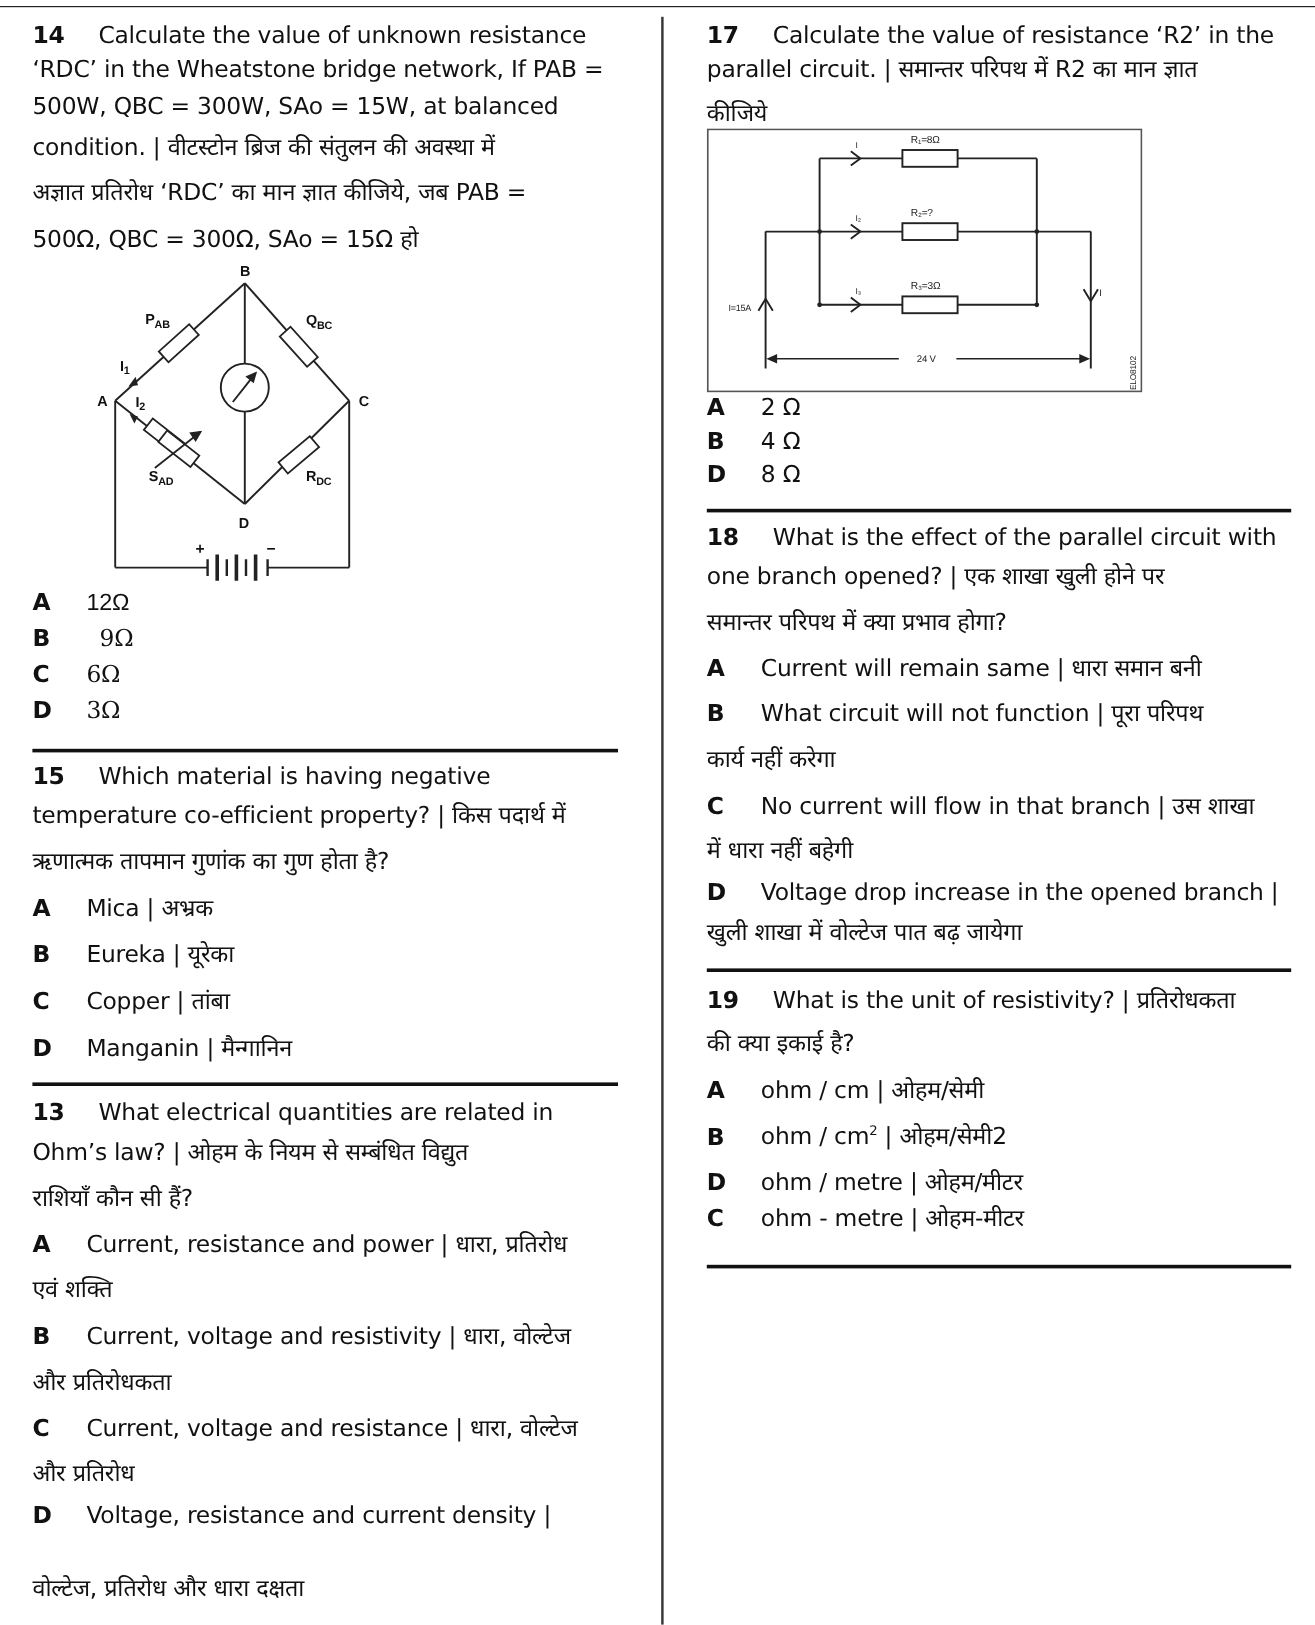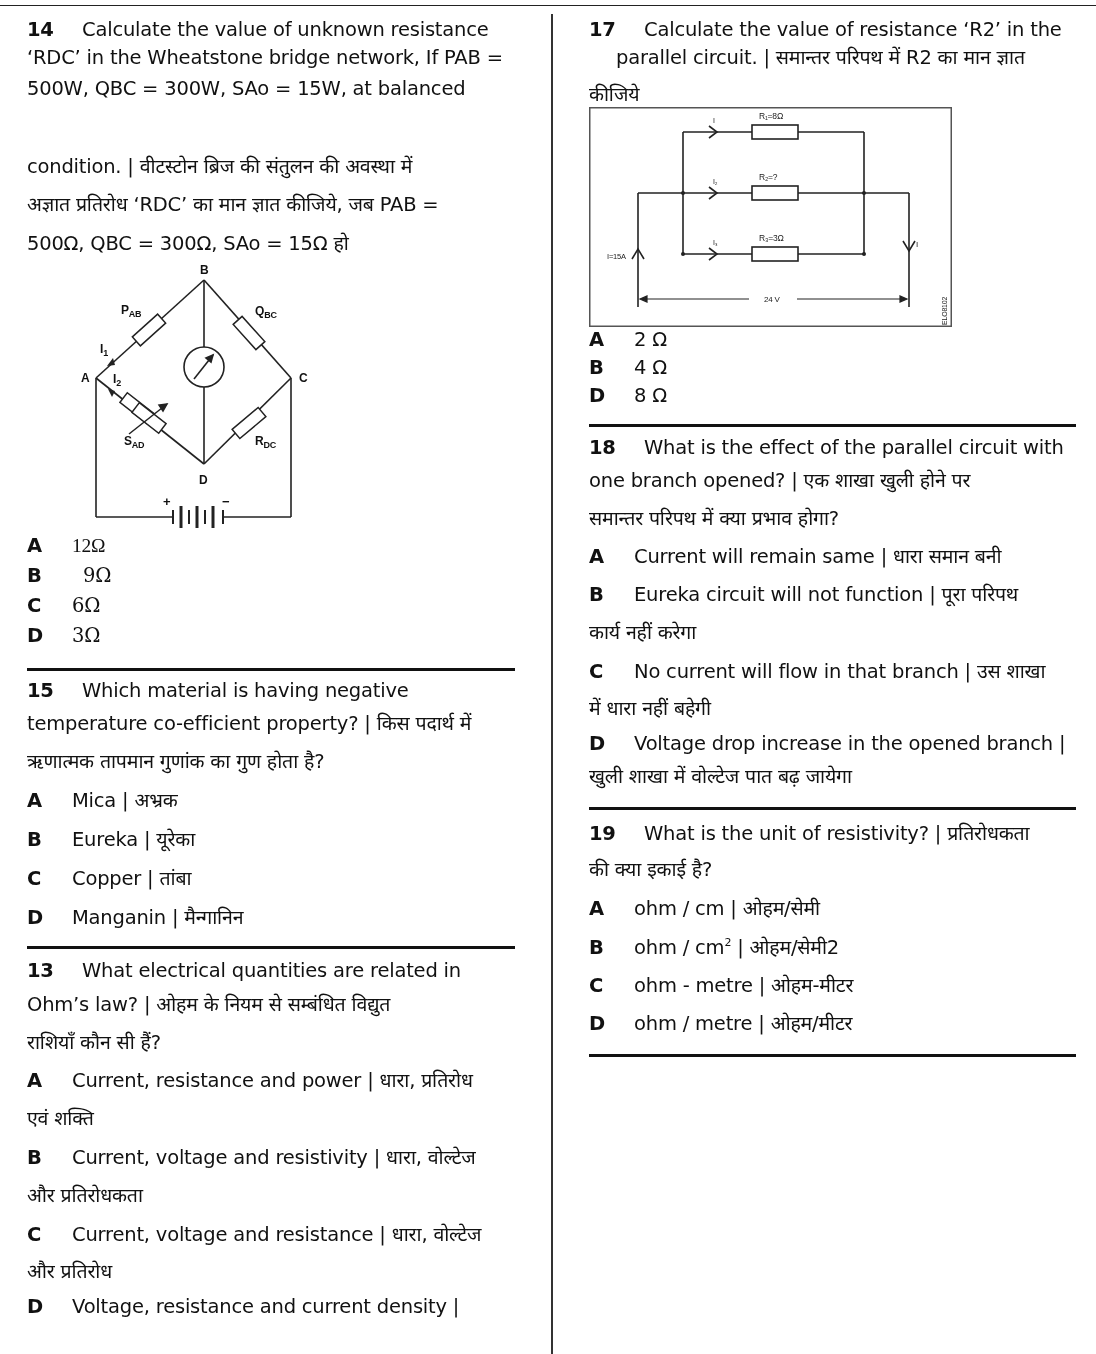--- a/index.html
+++ b/index.html
@@ -27,21 +27,21 @@
 
 <div class="top-rule"></div>
 <div class="col-divider"></div>
 
 <div class="col col-left q">
 
   <div>
     <span class="line" style="height:28px; padding-top:6px;"><span class="qnum">14</span><span>Calculate the value of unknown resistance</span></span>
     <span class="line" style="height:31px;">‘RDC’ in the Wheatstone bridge network, If PAB =</span>
     <span class="line" style="height:34px;">500W, QBC = 300W, SAo = 15W, at balanced</span>
-    <span class="line" style="height:38px;margin-top:44px;">condition. | वीटस्टोन ब्रिज की संतुलन की अवस्था में</span>
+    <span class="line" style="height:38px;">condition. | वीटस्टोन ब्रिज की संतुलन की अवस्था में</span>
     <span class="line" style="height:39px;">अज्ञात प्रतिरोध ‘RDC’ का मान ज्ञात कीजिये, जब PAB =</span>
     <span class="line" style="height:20px;">500Ω, QBC = 300Ω, SAo = 15Ω हो</span>
 
     <svg width="260" height="270" viewBox="0 0 260 270" style="display:block; margin-left:36px; margin-top:8px;">
       <g stroke="#222" stroke-width="1.6" fill="none">
 
         <line x1="141" y1="18" x2="33" y2="116"></line>
         <line x1="141" y1="18" x2="228" y2="116"></line>
         <line x1="33" y1="116" x2="141" y2="202"></line>
         <line x1="228" y1="116" x2="141" y2="202"></line>
@@ -99,21 +99,21 @@
         <text x="192" y="183"><tspan>R</tspan><tspan font-size="9" dy="3">DC</tspan></text>
         <text x="61" y="183"><tspan>S</tspan><tspan font-size="9" dy="3">AD</tspan></text>
         <text x="37" y="91"><tspan>I</tspan><tspan font-size="9" dy="3">1</tspan></text>
         <text x="50" y="121"><tspan>I</tspan><tspan font-size="9" dy="3">2</tspan></text>
         <text x="100" y="244" font-size="13">+</text>
         <text x="159" y="244" font-size="13">−</text>
       </g>
     </svg>
 
     <div style="margin-top:4px;">
-      <span class="opt" style="height:30px;"><span class="optl">A</span><span style="font-family:Liberation Serif, serif;">12Ω</span></span>
+      <span class="opt" style="height:30px;"><span class="optl">A</span><span style="font-family:Liberation Sans, sans-serif;">12Ω</span></span>
       <span class="opt" style="height:30px;"><span class="optl">B</span><span style="font-family:'DejaVu Serif',serif;margin-left:11px;">9Ω</span></span>
       <span class="opt" style="height:30px;"><span class="optl">C</span><span style="font-family:'DejaVu Serif',serif;">6Ω</span></span>
       <span class="opt" style="height:30px;"><span class="optl">D</span><span style="font-family:'DejaVu Serif',serif;">3Ω</span></span>
     </div>
   </div>
 
   <div class="hr" style="margin-top:12px; margin-bottom:8px;"></div>
 
   <div>
     <span class="line" style="height:33px; padding-top:2px;"><span class="qnum">15</span><span>Which material is having negative</span></span>
@@ -141,21 +141,21 @@
     <span class="line" style="height:30px;margin-top:28px;">वोल्टेज, प्रतिरोध और धारा दक्षता</span>
   </div>
 
   <div class="hr" style="margin-top:10px;"></div>
 </div>
 
 <div class="col col-right q">
 
   <div>
     <span class="line" style="height:28px; padding-top:6px;"><span class="qnum">17</span><span>Calculate the value of resistance ‘R2’ in the</span></span>
-    <span class="line" style="height:37px;margin-left:27px;">parallel circuit. | समान्तर परिपथ में R2 का मान ज्ञात</span>
+    <span class="line" style="height:37px;">parallel circuit. | समान्तर परिपथ में R2 का मान ज्ञात</span>
     <span class="line" style="height:20px;">कीजिये</span>
 
     <svg width="363" height="220" viewBox="0 0 363 220" style="display:block; margin-top:2px;">
       <rect x="0.75" y="0.75" width="361.5" height="218.5" fill="#fff" stroke="#555" stroke-width="1.5"></rect>
       <g stroke="#222" stroke-width="1.6" fill="none">
 
         <line x1="94" y1="25" x2="94" y2="147"></line>
 
         <line x1="275" y1="25" x2="275" y2="147"></line>
 
@@ -216,33 +216,33 @@
     </div>
   </div>
 
   <div class="hr" style="margin-top:10px; margin-bottom:9px;"></div>
 
   <div>
     <span class="line" style="height:33px; padding-top:2px;"><span class="qnum">18</span><span>What is the effect of the parallel circuit with</span></span>
     <span class="line" style="height:38px;">one branch opened? | एक शाखा खुली होने पर</span>
     <span class="line" style="height:38px;">समान्तर परिपथ में क्या प्रभाव होगा?</span>
     <span class="opt" style="height:38px;"><span class="optl">A</span><span>Current will remain same | धारा समान बनी</span></span>
-    <span class="opt" style="height:38px;"><span class="optl">B</span><span>Eureka circuit will not function | पूरा परिपथ</span></span>
+    <span class="opt" style="height:38px;"><span class="optl">B</span><span>What circuit will not function | पूरा परिपथ</span></span>
     <span class="line" style="height:39px;">कार्य नहीं करेगा</span>
     <span class="opt" style="height:37px;"><span class="optl">C</span><span>No current will flow in that branch | उस शाखा</span></span>
     <span class="line" style="height:35px;">में धारा नहीं बहेगी</span>
     <span class="opt" style="height:33px;"><span class="optl">D</span><span>Voltage drop increase in the opened branch |</span></span>
     <span class="line" style="height:30px;">खुली शाखा में वोल्टेज पात बढ़ जायेगा</span>
   </div>
 
   <div class="hr" style="margin-top:10px; margin-bottom:12px;"></div>
 
   <div>
     <span class="line" style="height:36px; padding-top:2px;"><span class="qnum">19</span><span>What is the unit of resistivity? | प्रतिरोधकता</span></span>
     <span class="line" style="height:39px;">की क्या इकाई है?</span>
     <span class="opt" style="height:38px;"><span class="optl">A</span><span>ohm / cm | ओहम/सेमी</span></span>
     <span class="opt" style="height:39px;"><span class="optl">B</span><span>ohm / cm</span><sup>2</sup><span> | ओहम/सेमी2</span></span>
+    <span class="opt" style="height:30px;"><span class="optl">D</span><span>ohm / metre | ओहम/मीटर</span></span>
     <span class="opt" style="height:38px;"><span class="optl">C</span><span>ohm - metre | ओहम-मीटर</span></span>
-    <span class="opt" style="height:30px;"><span class="optl">D</span><span>ohm / metre | ओहम/मीटर</span></span>
   </div>
 
   <div class="hr" style="margin-top:10px;"></div>
 </div>
 
 </body></html>

